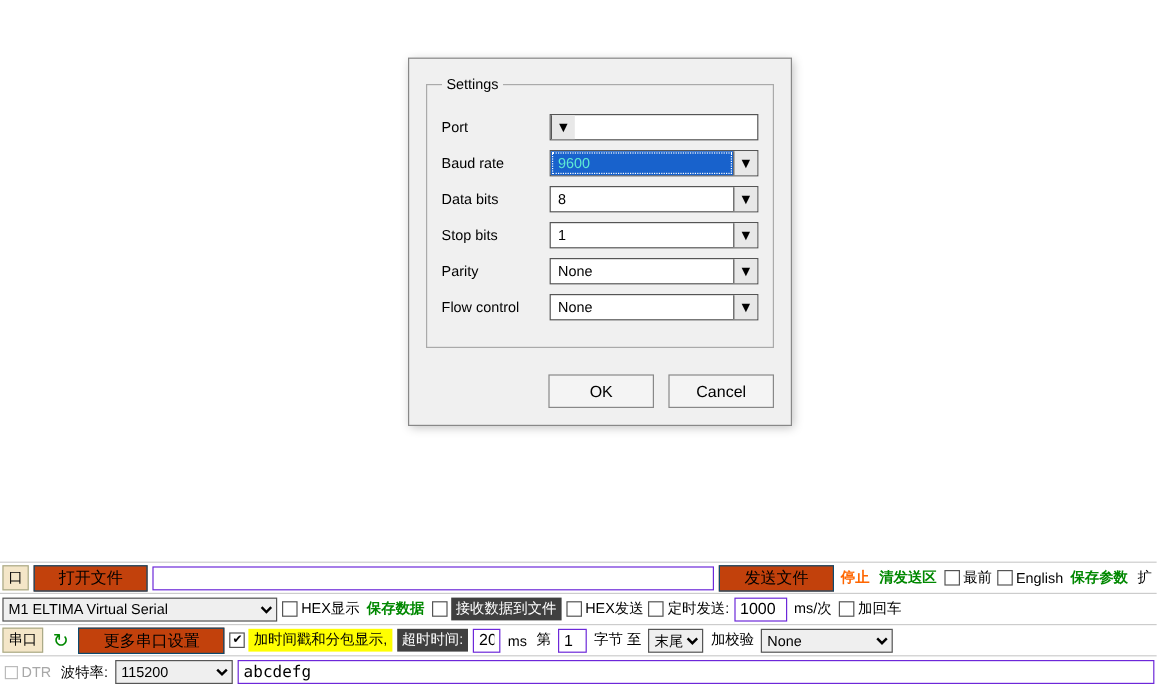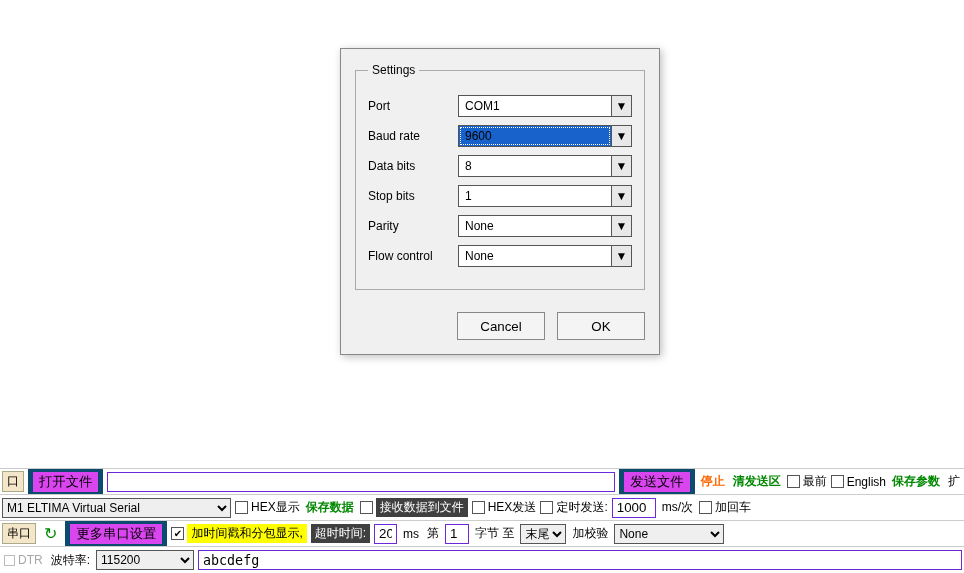--- a/index.html
+++ b/index.html
@@ -81,21 +81,21 @@
   width: 20px;
   border-left: 1px solid #555;
   background: #e8e8e8;
   display: flex;
   align-items: center;
   justify-content: center;
   cursor: pointer;
 }
 .combo.selected .combo-input {
   background: #1862cc;
-  color: #000000;
+  color: #5eead4;
   outline: 1px dotted #fff;
   outline-offset: -2px;
 }
 .dialog-footer {
   display: flex;
   justify-content: flex-end;
   gap: 12px;
   padding: 14px 14px 14px 14px;
 }
 .win-btn {
@@ -120,23 +120,23 @@
   align-items: center;
   height: 26px;
   padding: 0 2px;
   border-bottom: 1px solid #ccc;
   gap: 4px;
   white-space: nowrap;
   overflow: hidden;
 }
 .txt { padding: 0 2px; }
 .btn-flat {
-  border: 5px solid #0c4a6e;
-  background: #d946ef;
-  padding: 1px 6px;
+  border: 1px solid #0c4a6e;
+  background: #c2410c;
+  padding: 1px 20px;
   cursor: pointer;
 }
 input.box, .input-like {
   border: 1px solid #6d28d9;
   height: 20px;
   padding: 1px 4px;
   background: #fff;
 }
 .checkbox {
   display: inline-flex;
@@ -180,21 +180,20 @@
 <body>
 
 <div class="dialog">
   <div class="dialog-body">
     <fieldset class="settings">
       <legend>Settings</legend>
 
       <div class="row">
         <label>Port</label>
         <div class="combo">
-          <div class="combo-input">COM1</div>
           <div class="combo-btn">▼</div>
         </div>
       </div>
 
       <div class="row">
         <label>Baud rate</label>
         <div class="combo selected">
           <div class="combo-input">9600</div>
           <div class="combo-btn">▼</div>
         </div>
@@ -227,22 +226,22 @@
       <div class="row">
         <label>Flow control</label>
         <div class="combo">
           <div class="combo-input">None</div>
           <div class="combo-btn">▼</div>
         </div>
       </div>
     </fieldset>
   </div>
   <div class="dialog-footer">
+    <button class="win-btn">OK</button>
     <button class="win-btn">Cancel</button>
-    <button class="win-btn">OK</button>
   </div>
 </div>
 
 <div class="bottom">
 
   <div class="bar">
     <span class="port-frag">口</span>
     <button class="btn-flat">打开文件</button>
     <input class="box" style="flex: 1 1 0%; min-width: 300px;">
     <button class="btn-flat">发送文件</button>

